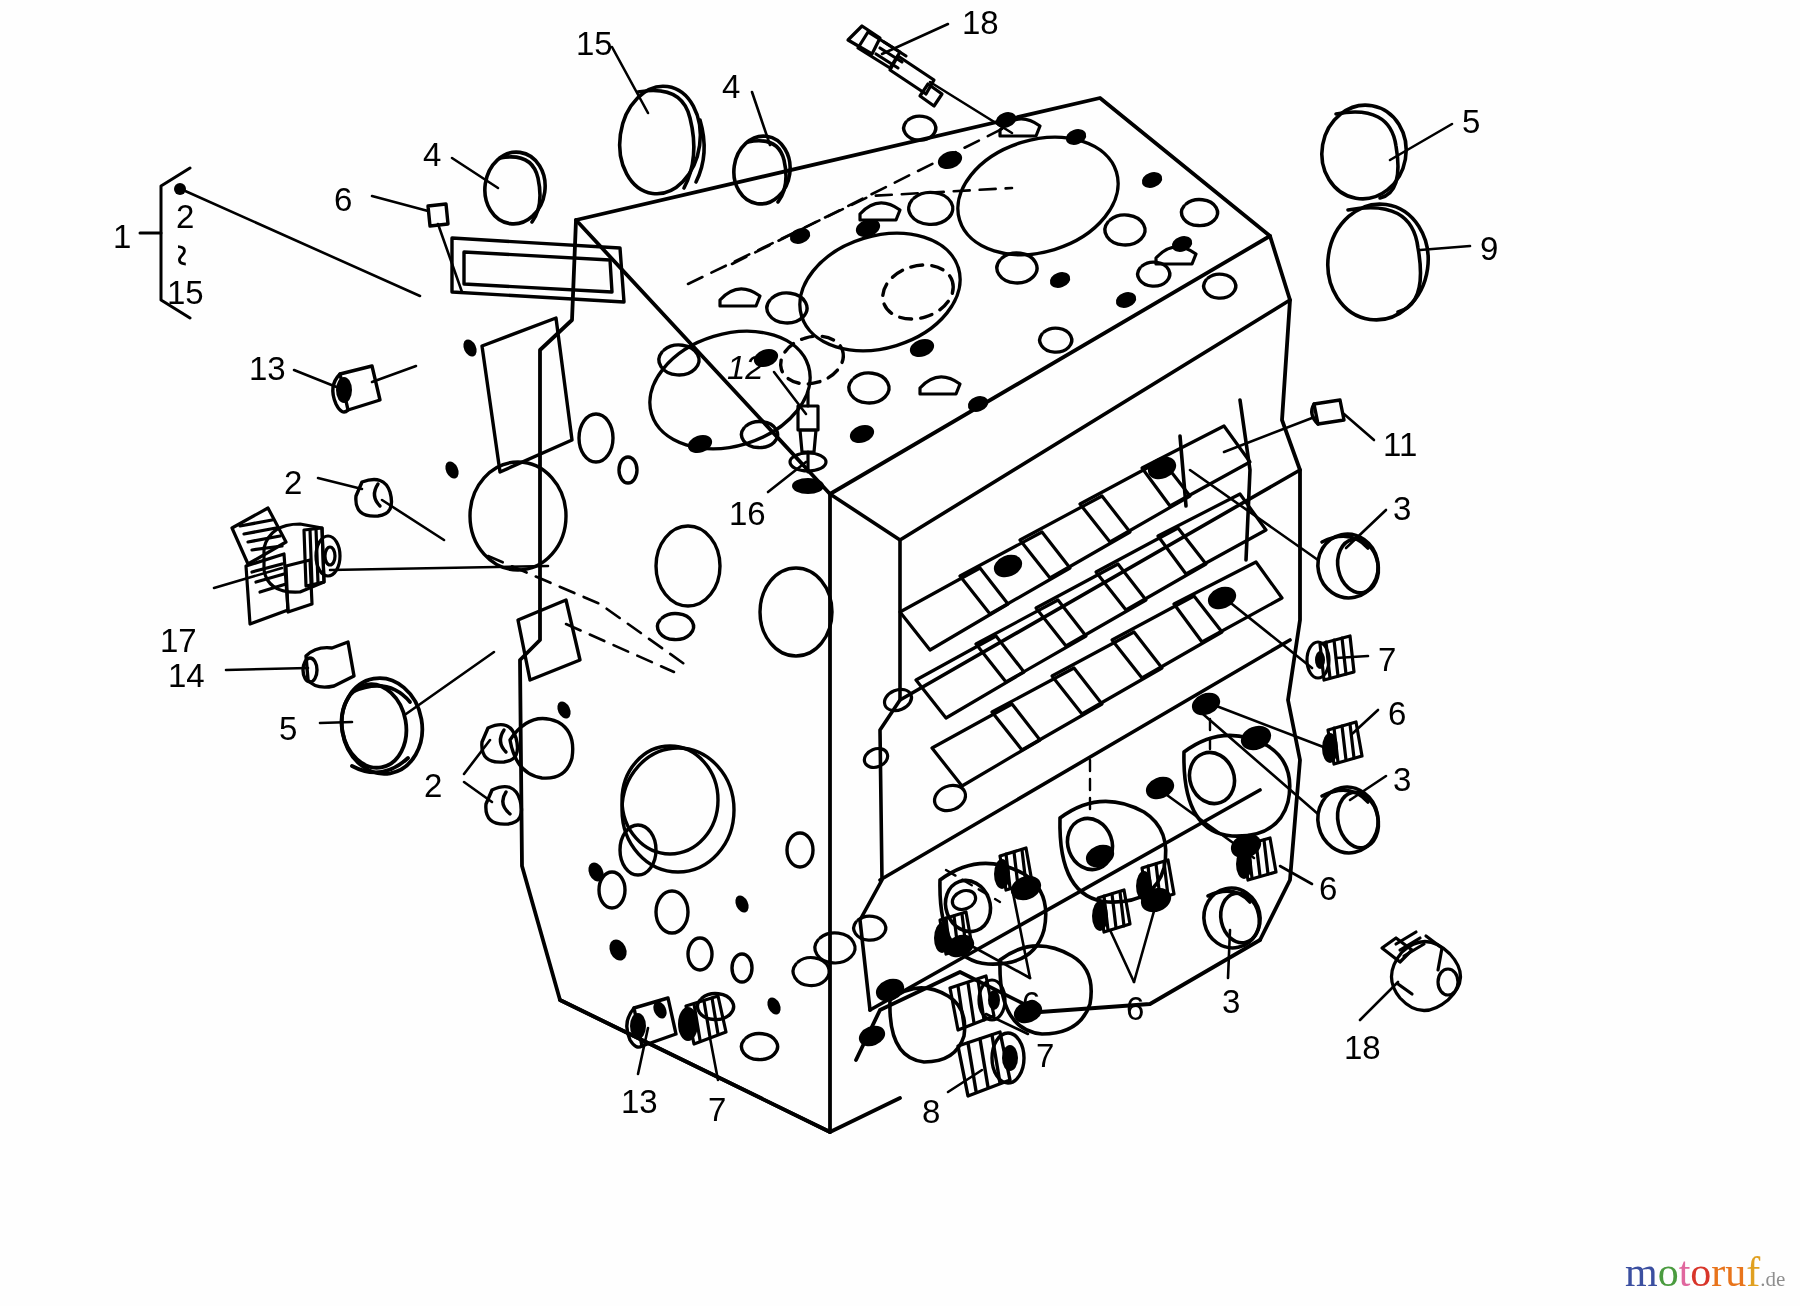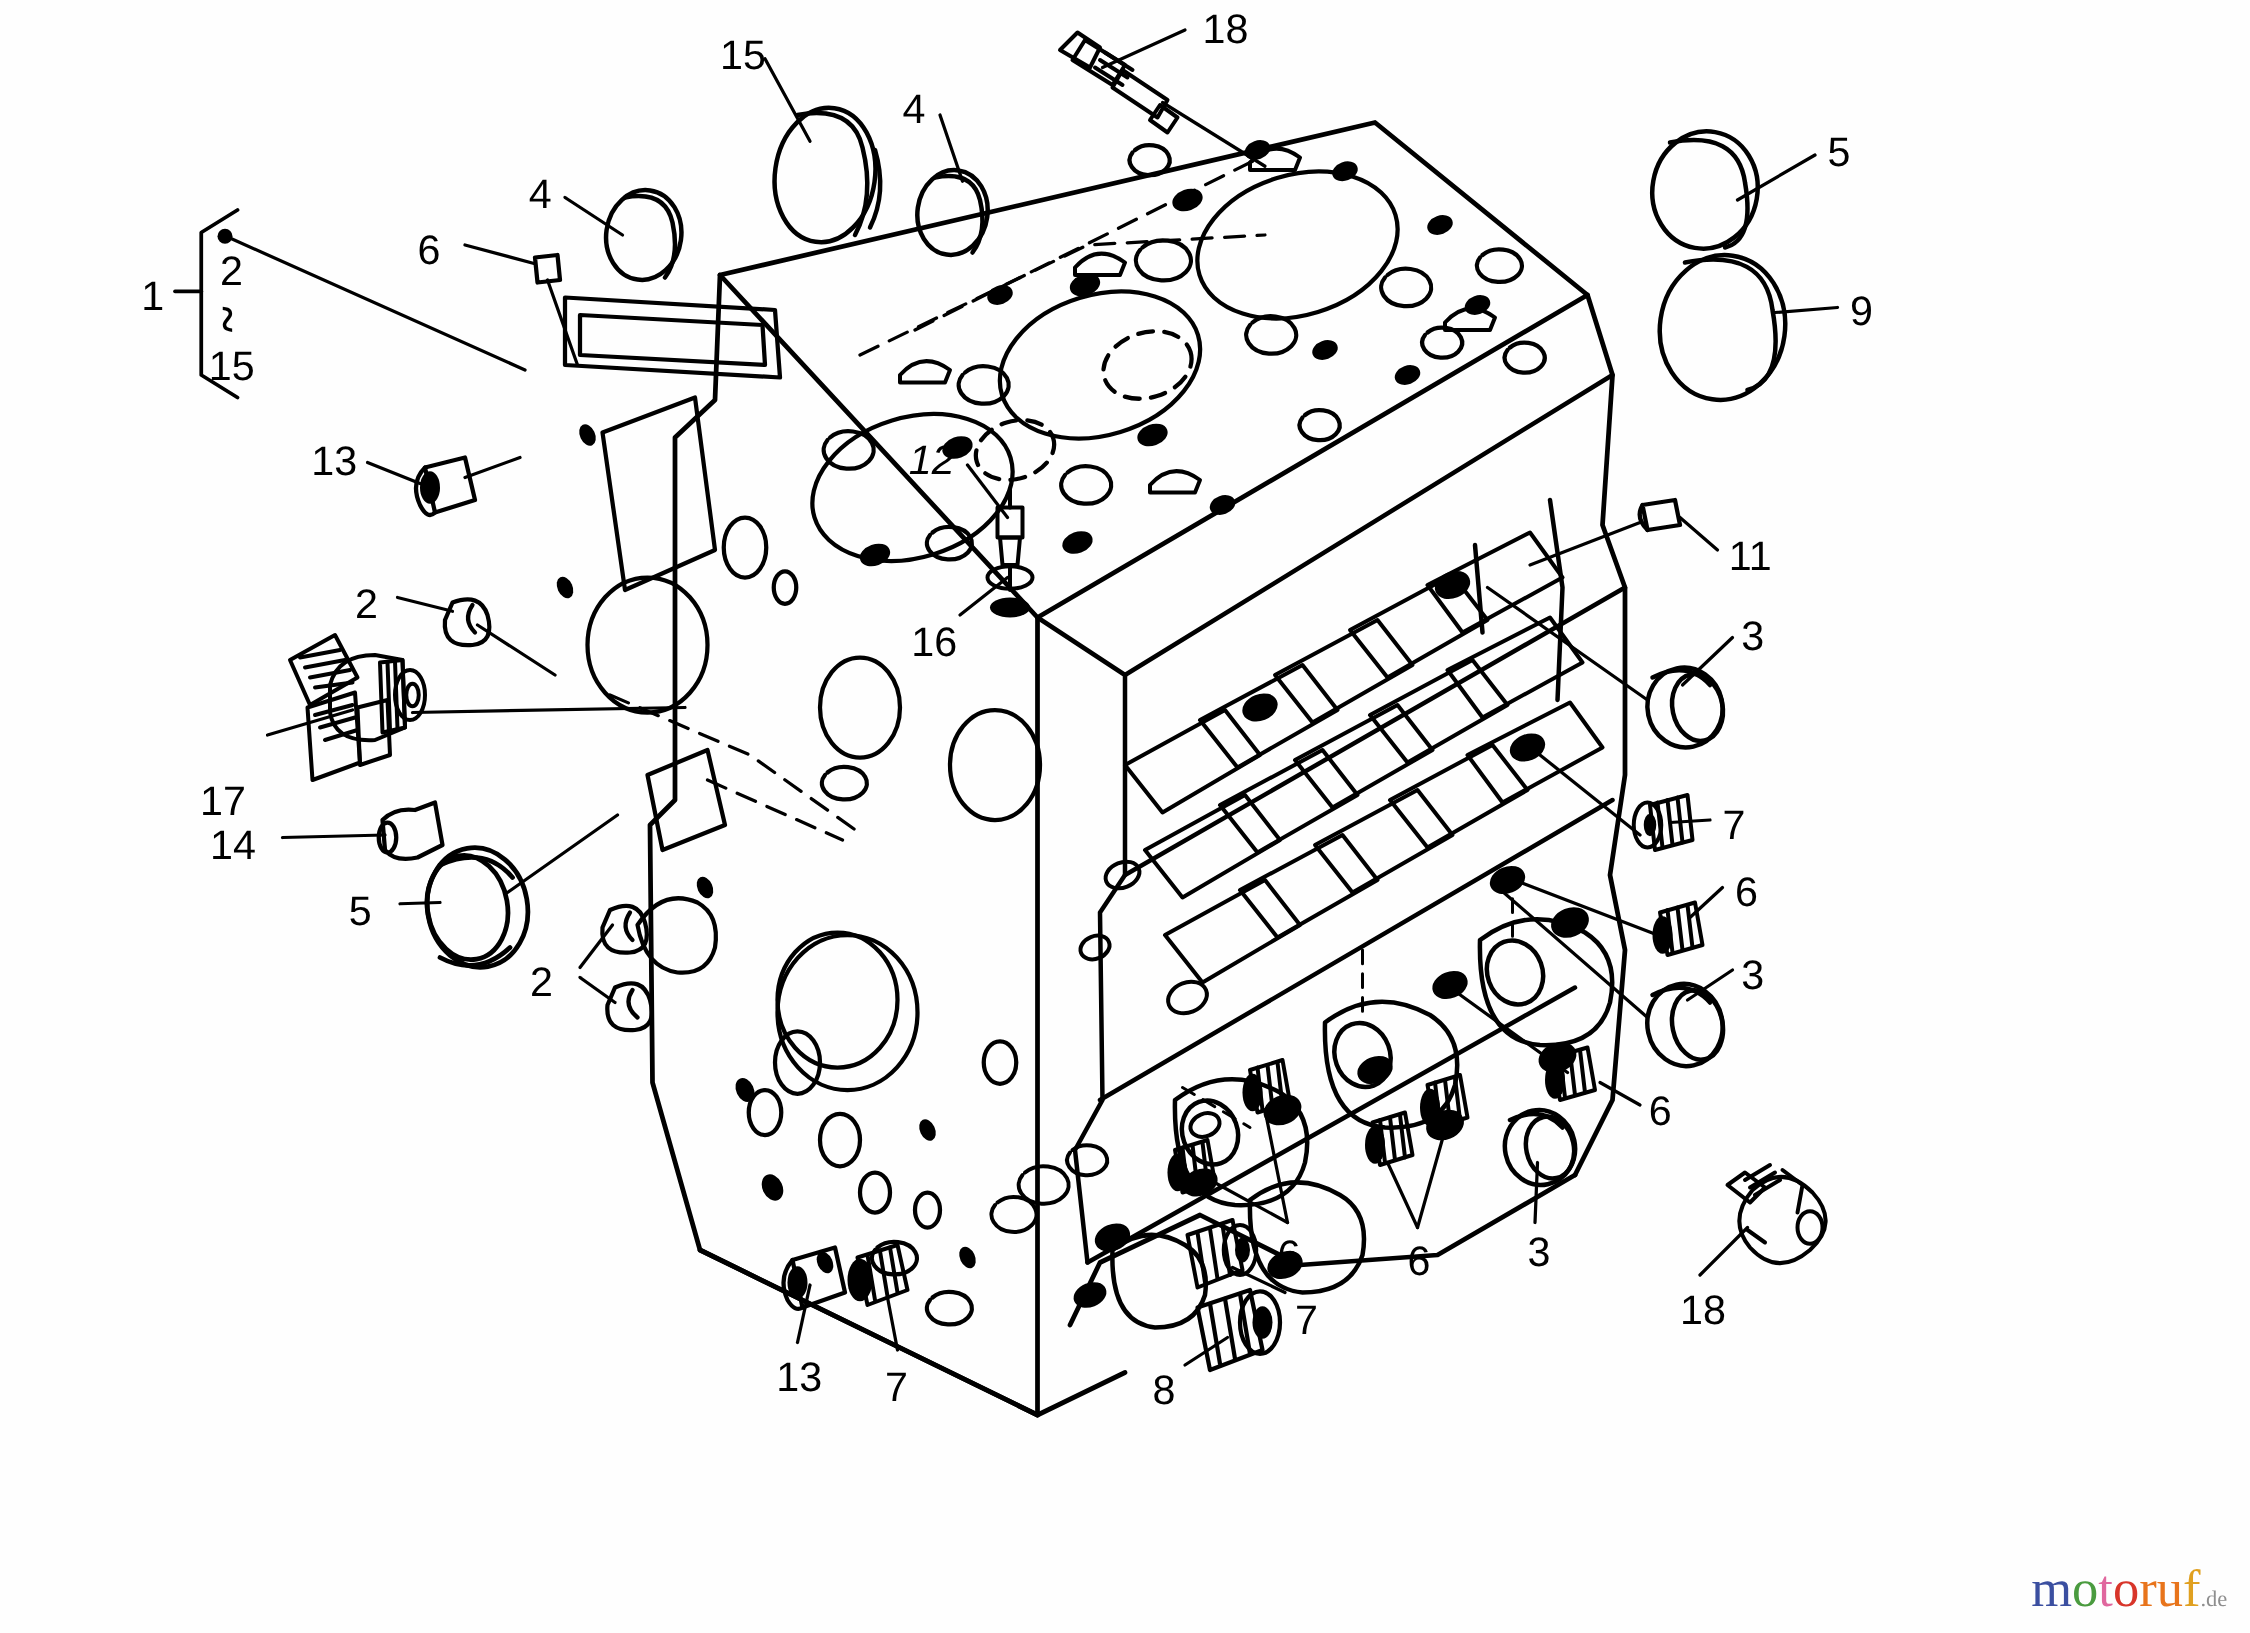--- a/index.html
+++ b/index.html
@@ -23,21 +23,21 @@
   #watermark{
     position:absolute;
     left:1625px;top:1248px;
     font-family:"Liberation Serif",serif;
     font-size:42px;
     letter-spacing:0px;
     white-space:nowrap;
     user-select:none;
   }
   #watermark .l{display:inline-block;}
-  #watermark .suffix{font-size:18px;color:#8e8e8e;vertical-align:baseline;}
+  #watermark .suffix{font-size:21px;color:#8e8e8e;vertical-align:baseline;}
   .tilde{
     position:absolute;
     font-family:"Liberation Serif",serif;
     font-size:40px;
     font-weight:bold;
     transform:rotate(90deg);
     transform-origin:center;
   }
 </style>
 </head>

